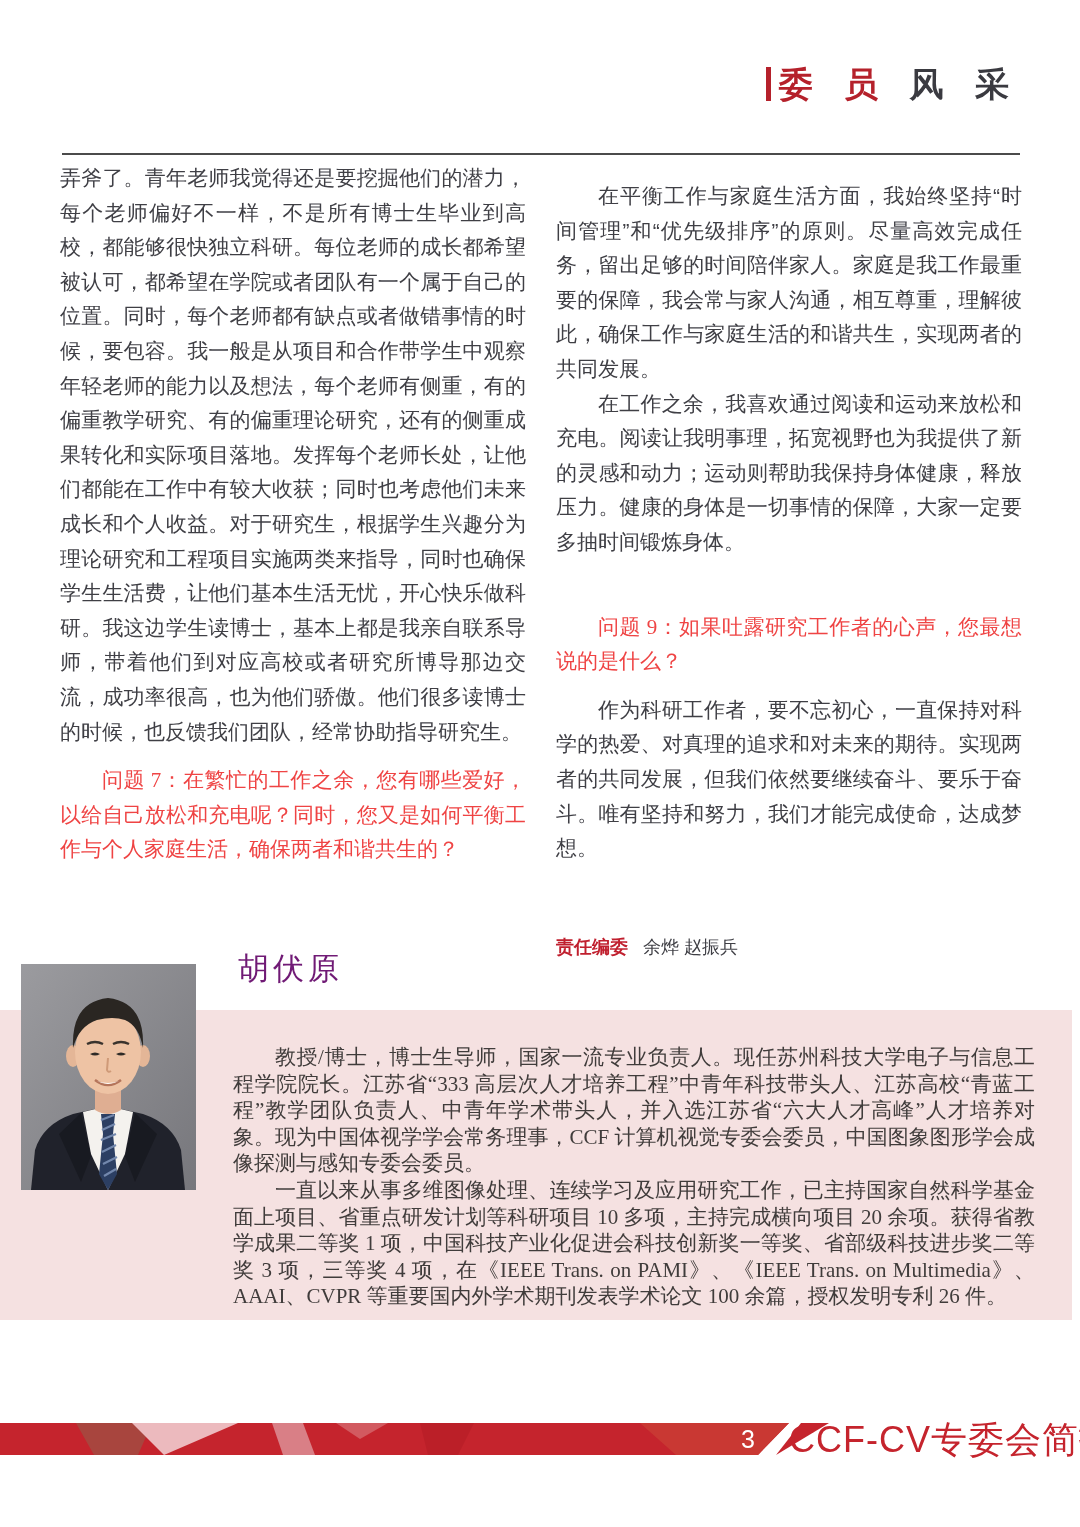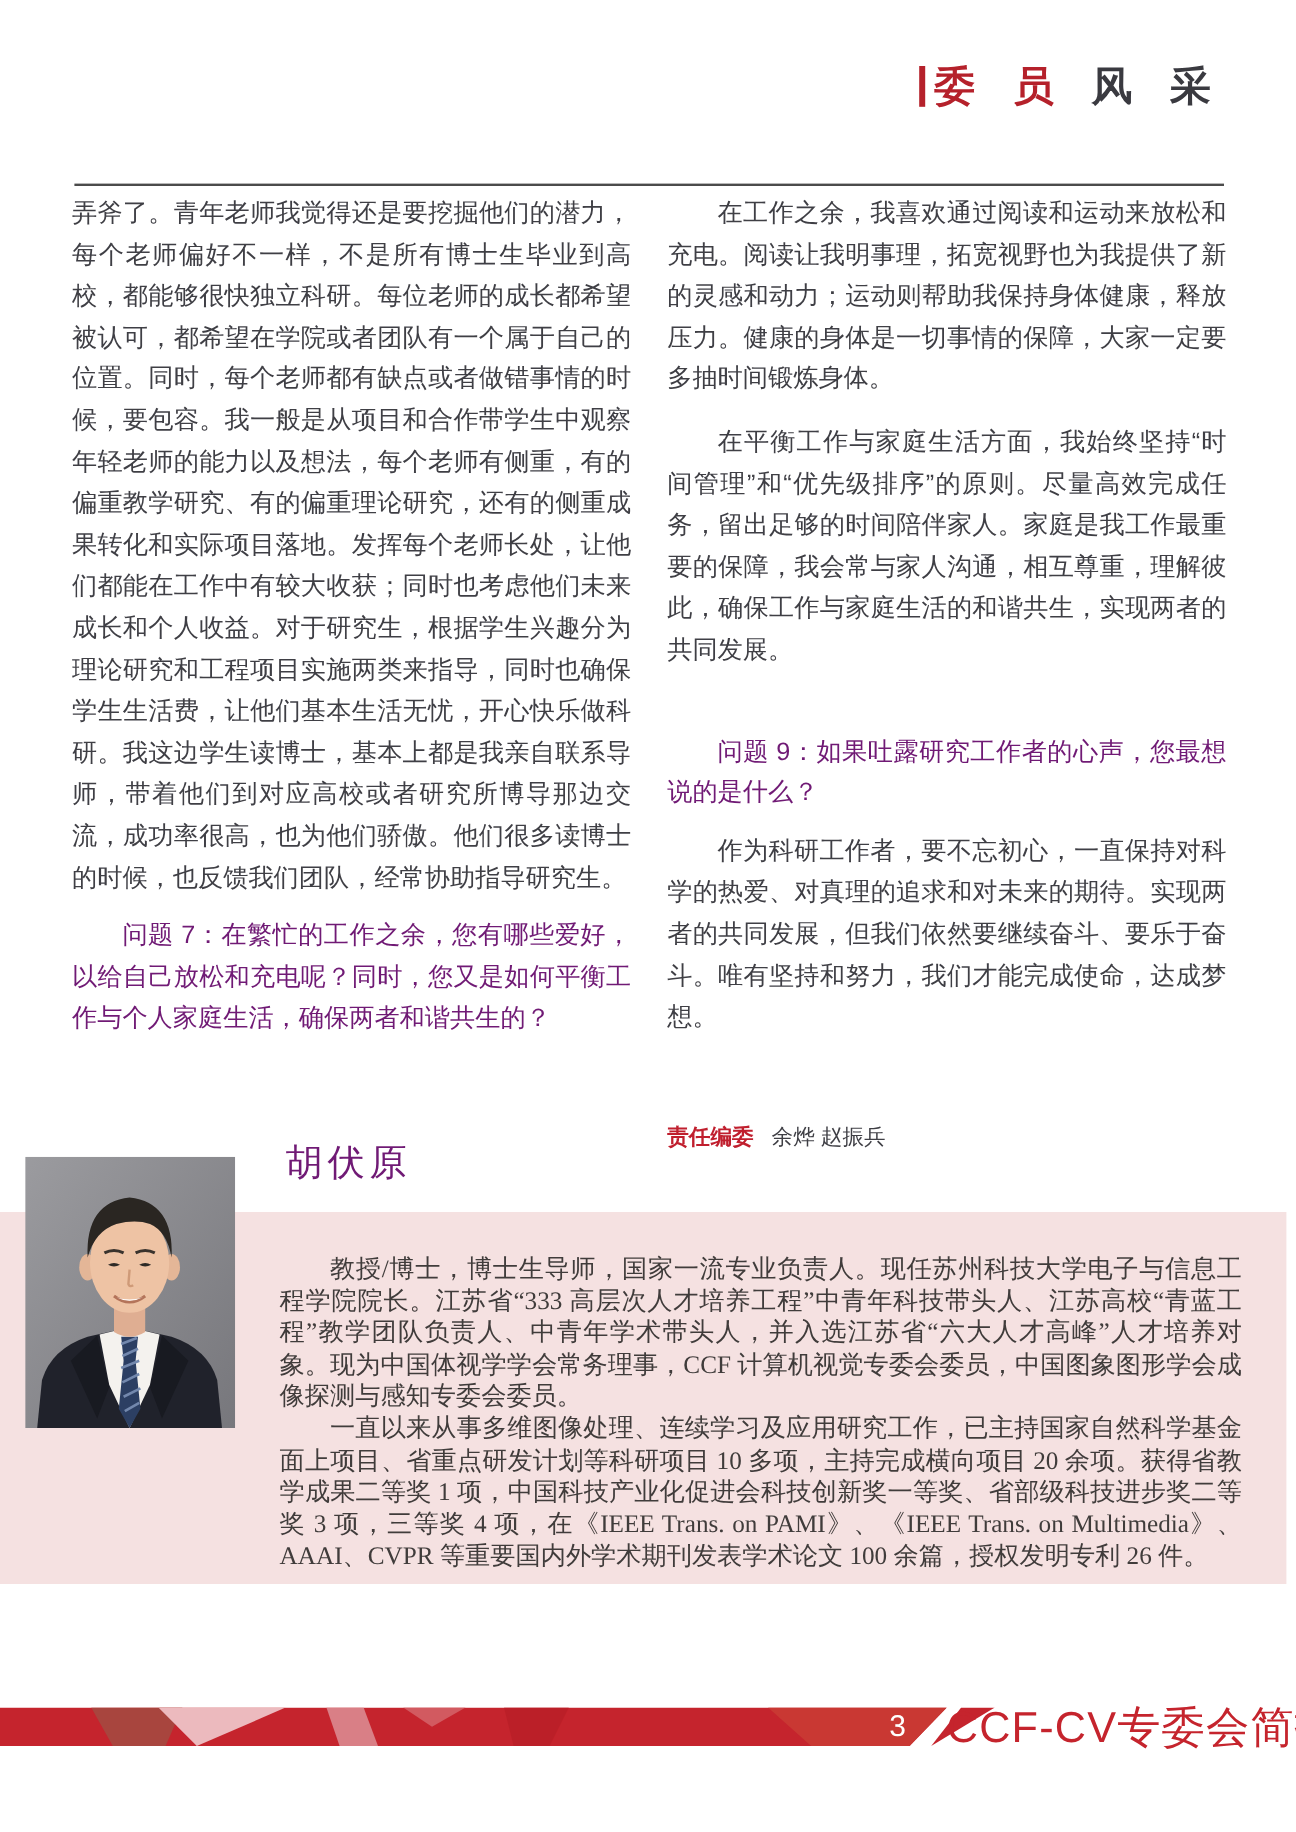--- a/index.html
+++ b/index.html
@@ -5,35 +5,35 @@
   html,body{margin:0;padding:0;background:#e9e9e9;}
   .page{
     position:relative;
     width:1080px;height:1527px;
     margin:0 auto;
     background:#ffffff;
     overflow:hidden;
     font-family:"Liberation Sans","DejaVu Sans",sans-serif;
   }
   
-  .header-block{position:absolute;top:52px;right:60px;text-align:right;}
+  .header-block{position:absolute;top:64px;right:60px;text-align:right;}
   .header-title-row{display:flex;justify-content:flex-end;align-items:center;}
   .header-bar{width:5px;height:34px;background:#b5212b;margin-right:8px;}
   .header-title{font-size:34px;font-weight:bold;letter-spacing:11px;line-height:40px;white-space:nowrap;}
   .header-title .t-red{color:#b5212b;}
   .header-title .t-dark{color:#3a3a40;}
   .header-sub{margin-top:6px;font-size:21px;color:#cbcbcb;letter-spacing:8px;white-space:nowrap;}
   .header-rule{position:absolute;left:62px;top:153px;width:958px;height:2px;background:#4b4b4b;}
   
   .col{position:absolute;top:161px;width:466px;color:#3f3f45;font-size:21px;line-height:34.6px;text-align:justify;}
   .col-left{left:60px;}
   .col-right{left:556px;}
   .col p{margin:0;}
   .indent{text-indent:2em;}
-  .q{font-family:Liberation Sans, sans-serif;color:#701a75;text-indent:2em;}
+  .q{font-family:Liberation Serif, serif;color:#ef4444;text-indent:2em;}
   .q8{margin-top:14px !important;}
   .p2{margin-top:18px !important;}
   .q9{margin-top:50px !important;}
   .a9{margin-top:14px !important;}
   .editor-line{margin-top:64px !important;text-align:left;text-indent:0;font-size:18px;white-space:nowrap;}
   .editor-label{color:#c01f2e;font-weight:bold;}
   .editor-names{color:#3f3f45;margin-left:10px;}
   
   .pink-box{position:absolute;left:0;top:1010px;width:1072px;height:310px;background:#f5e1e1;}
   .profile-name{position:absolute;left:238px;top:948px;font-size:31px;color:#701a75;letter-spacing:4px;}
@@ -62,22 +62,22 @@
     </div>
   </div>
   <div class="header-rule"></div>
 
   <div class="col col-left">
     <p>弄斧了。青年老师我觉得还是要挖掘他们的潜力，每个老师偏好不一样，不是所有博士生毕业到高校，都能够很快独立科研。每位老师的成长都希望被认可，都希望在学院或者团队有一个属于自己的位置。同时，每个老师都有缺点或者做错事情的时候，要包容。我一般是从项目和合作带学生中观察年轻老师的能力以及想法，每个老师有侧重，有的偏重教学研究、有的偏重理论研究，还有的侧重成果转化和实际项目落地。发挥每个老师长处，让他们都能在工作中有较大收获；同时也考虑他们未来成长和个人收益。对于研究生，根据学生兴趣分为理论研究和工程项目实施两类来指导，同时也确保学生生活费，让他们基本生活无忧，开心快乐做科研。我这边学生读博士，基本上都是我亲自联系导师，带着他们到对应高校或者研究所博导那边交流，成功率很高，也为他们骄傲。他们很多读博士的时候，也反馈我们团队，经常协助指导研究生。</p>
     <p class="q q8">问题 7：在繁忙的工作之余，您有哪些爱好，以给自己放松和充电呢？同时，您又是如何平衡工作与个人家庭生活，确保两者和谐共生的？</p>
   </div>
 
   <div class="col col-right">
+    <p class="indent p2">在平衡工作与家庭生活方面，我始终坚持“时间管理”和“优先级排序”的原则。尽量高效完成任务，留出足够的时间陪伴家人。家庭是我工作最重要的保障，我会常与家人沟通，相互尊重，理解彼此，确保工作与家庭生活的和谐共生，实现两者的共同发展。</p>
     <p class="indent">在工作之余，我喜欢通过阅读和运动来放松和充电。阅读让我明事理，拓宽视野也为我提供了新的灵感和动力；运动则帮助我保持身体健康，释放压力。健康的身体是一切事情的保障，大家一定要多抽时间锻炼身体。</p>
-    <p class="indent p2">在平衡工作与家庭生活方面，我始终坚持“时间管理”和“优先级排序”的原则。尽量高效完成任务，留出足够的时间陪伴家人。家庭是我工作最重要的保障，我会常与家人沟通，相互尊重，理解彼此，确保工作与家庭生活的和谐共生，实现两者的共同发展。</p>
     <p class="q q9">问题 9：如果吐露研究工作者的心声，您最想说的是什么？</p>
     <p class="indent a9">作为科研工作者，要不忘初心，一直保持对科学的热爱、对真理的追求和对未来的期待。实现两者的共同发展，但我们依然要继续奋斗、要乐于奋斗。唯有坚持和努力，我们才能完成使命，达成梦想。</p>
     <p class="editor-line">
       <span class="editor-label">责任编委</span>
       <span class="editor-names">余烨  赵振兵</span>
     </p>
   </div>
 
   <div class="pink-box"></div>
 

